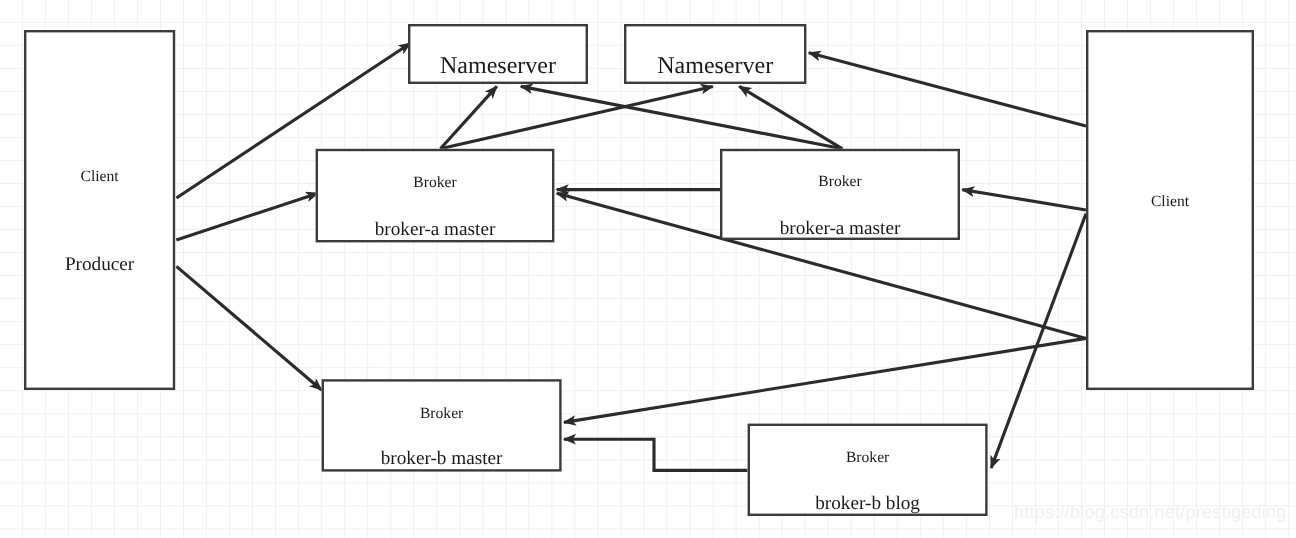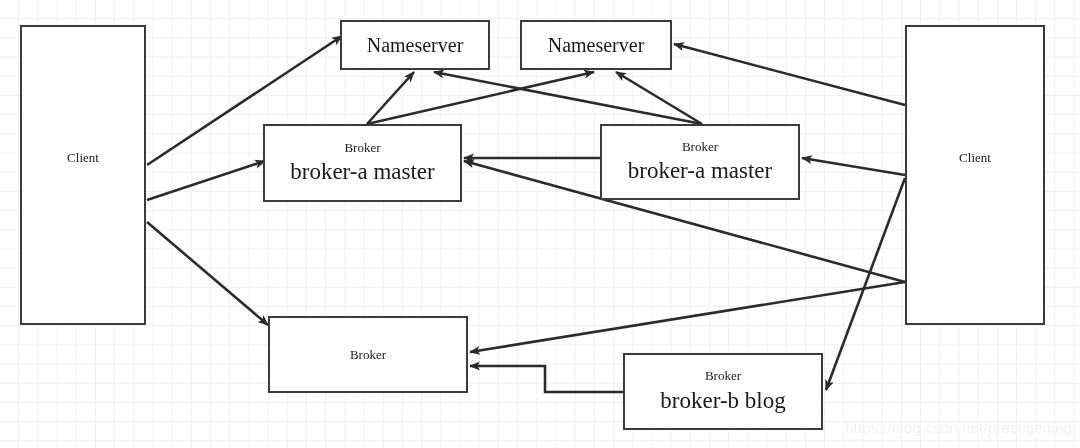--- a/index.html
+++ b/index.html
@@ -30,24 +30,25 @@
     align-items: center;
     justify-content: center;
     color: #1a1a1a;
     z-index: 3;
   }
   .node .line1, .node .line2 {
     display: block;
     text-align: left;
     white-space: nowrap;
     line-height: 1.35;
+    margin-top: 20px;
   }
   .node.tall .line1 { margin-bottom: 34px; }
   .node .line1 { font-size: 13px; }
-  .node .line2 { font-size: 23px; }
+  .node .line2 { font-size: 16px; }
   .node.ns .line1 { font-size: 20px; }
 
   #wires { position: absolute; left: 0; top: 0; width: 1080px; height: 448px; z-index: 2; }
 
   .watermark {
     position: absolute;
     right: 8px;
     bottom: 12px;
     font-family: "Liberation Sans", sans-serif;
     font-size: 15px;
@@ -86,20 +87,21 @@
       <line x1="905" y1="282" x2="464" y2="161"></line>
       <line x1="905" y1="282" x2="470" y2="352"></line>
       <line x1="905" y1="178" x2="826" y2="390"></line>
 
       <path d="M623,392 L545,392 L545,366 L470,366"></path>
     </g>
   </svg>
 
   <div class="node tall" style="left:20px; top:25px; width:126px; height:300px;">
     <span class="line1">Client</span>
+    <span class="line2">Producer</span>
   </div>
 
   <div class="node ns" style="left:340px; top:20px; width:150px; height:50px;">
     <span class="line1">Nameserver</span>
   </div>
 
   <div class="node ns" style="left:520px; top:20px; width:152px; height:50px;">
     <span class="line1">Nameserver</span>
   </div>
 
@@ -112,20 +114,21 @@
     <span class="line1">Broker</span>
     <span class="line2">broker-a master</span>
   </div>
 
   <div class="node tall" style="left:905px; top:25px; width:140px; height:300px;">
     <span class="line1">Client</span>
   </div>
 
   <div class="node" style="left:268px; top:316px; width:200px; height:77px;">
     <span class="line1">Broker</span>
+    <span class="line2">broker-b master</span>
   </div>
 
   <div class="node" style="left:623px; top:353px; width:200px; height:77px;">
     <span class="line1">Broker</span>
     <span class="line2">broker-b blog</span>
   </div>
 
   <div class="watermark">https://blog.csdn.net/prestigeding</div>
 </div>
 

